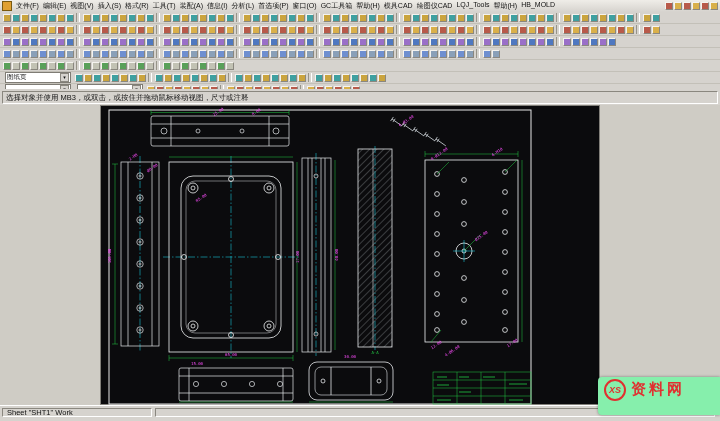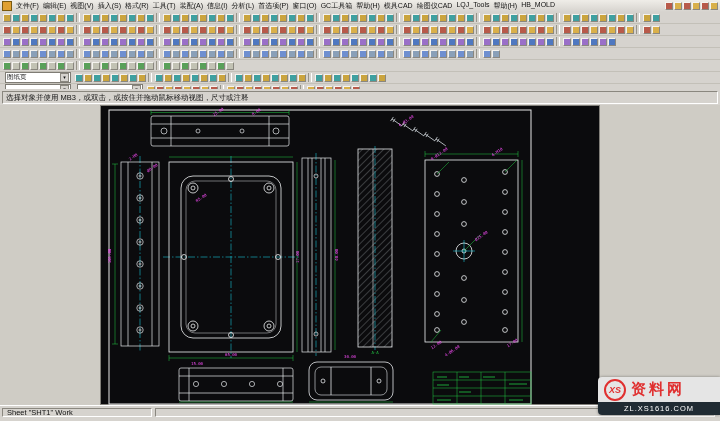--- a/index.html
+++ b/index.html
@@ -36,21 +36,21 @@
           border:1px solid #82807a;box-sizing:border-box}
   .canvas svg{display:block;font-family:"DejaVu Sans Mono",monospace}
   
   .statusbar{position:absolute;top:405px;left:0;right:0;height:12px;background:#d6d3ce;
              border-top:1px solid #fff;display:flex;align-items:center;font-size:7.5px;padding:0 2px}
   .panel{height:9px;border:1px solid;border-color:#8a877f #fff #fff #8a877f;
          display:flex;align-items:center;padding:0 4px;margin-right:3px;box-sizing:border-box}
   .panel-left{width:150px;flex:none}
   .panel-fill{flex:1}
   
-  .watermark{position:absolute;top:377px;right:0;width:122px;height:38px;background:#e5e5e5;
+  .watermark{position:absolute;top:377px;right:0;width:122px;height:38px;background:#86efac;
              border-radius:4px 0 0 4px;z-index:9;box-shadow:0 0 3px rgba(0,0,0,.4);overflow:hidden}
   .wm-top{display:flex;align-items:center;height:25px;padding-left:6px}
   .wm-logo{width:18px;height:18px;flex:none;border:2px solid #e03030;border-radius:50%;
            color:#e03030;font-weight:bold;font-style:italic;font-size:9px;
            display:flex;align-items:center;justify-content:center;margin-right:5px}
   .wm-name{color:#e03030;font-weight:bold;font-size:15px;letter-spacing:3px}
   .wm-bar{height:13px;background:#202b33;color:#fff;font-size:7.5px;letter-spacing:1px;
           display:flex;align-items:center;justify-content:center}
 </style>
 </head>
@@ -721,14 +721,13 @@
 <div class="statusbar">
   <div class="panel panel-left">Sheet "SHT1" Work</div>
   <div class="panel panel-fill"></div>
 </div>
 
 <div class="watermark">
   <div class="wm-top">
     <span class="wm-logo">XS</span>
     <span class="wm-name">资料网</span>
   </div>
-  <div class="wm-bar">ZL.XS1616.COM</div>
 </div>
 
 </body></html>

